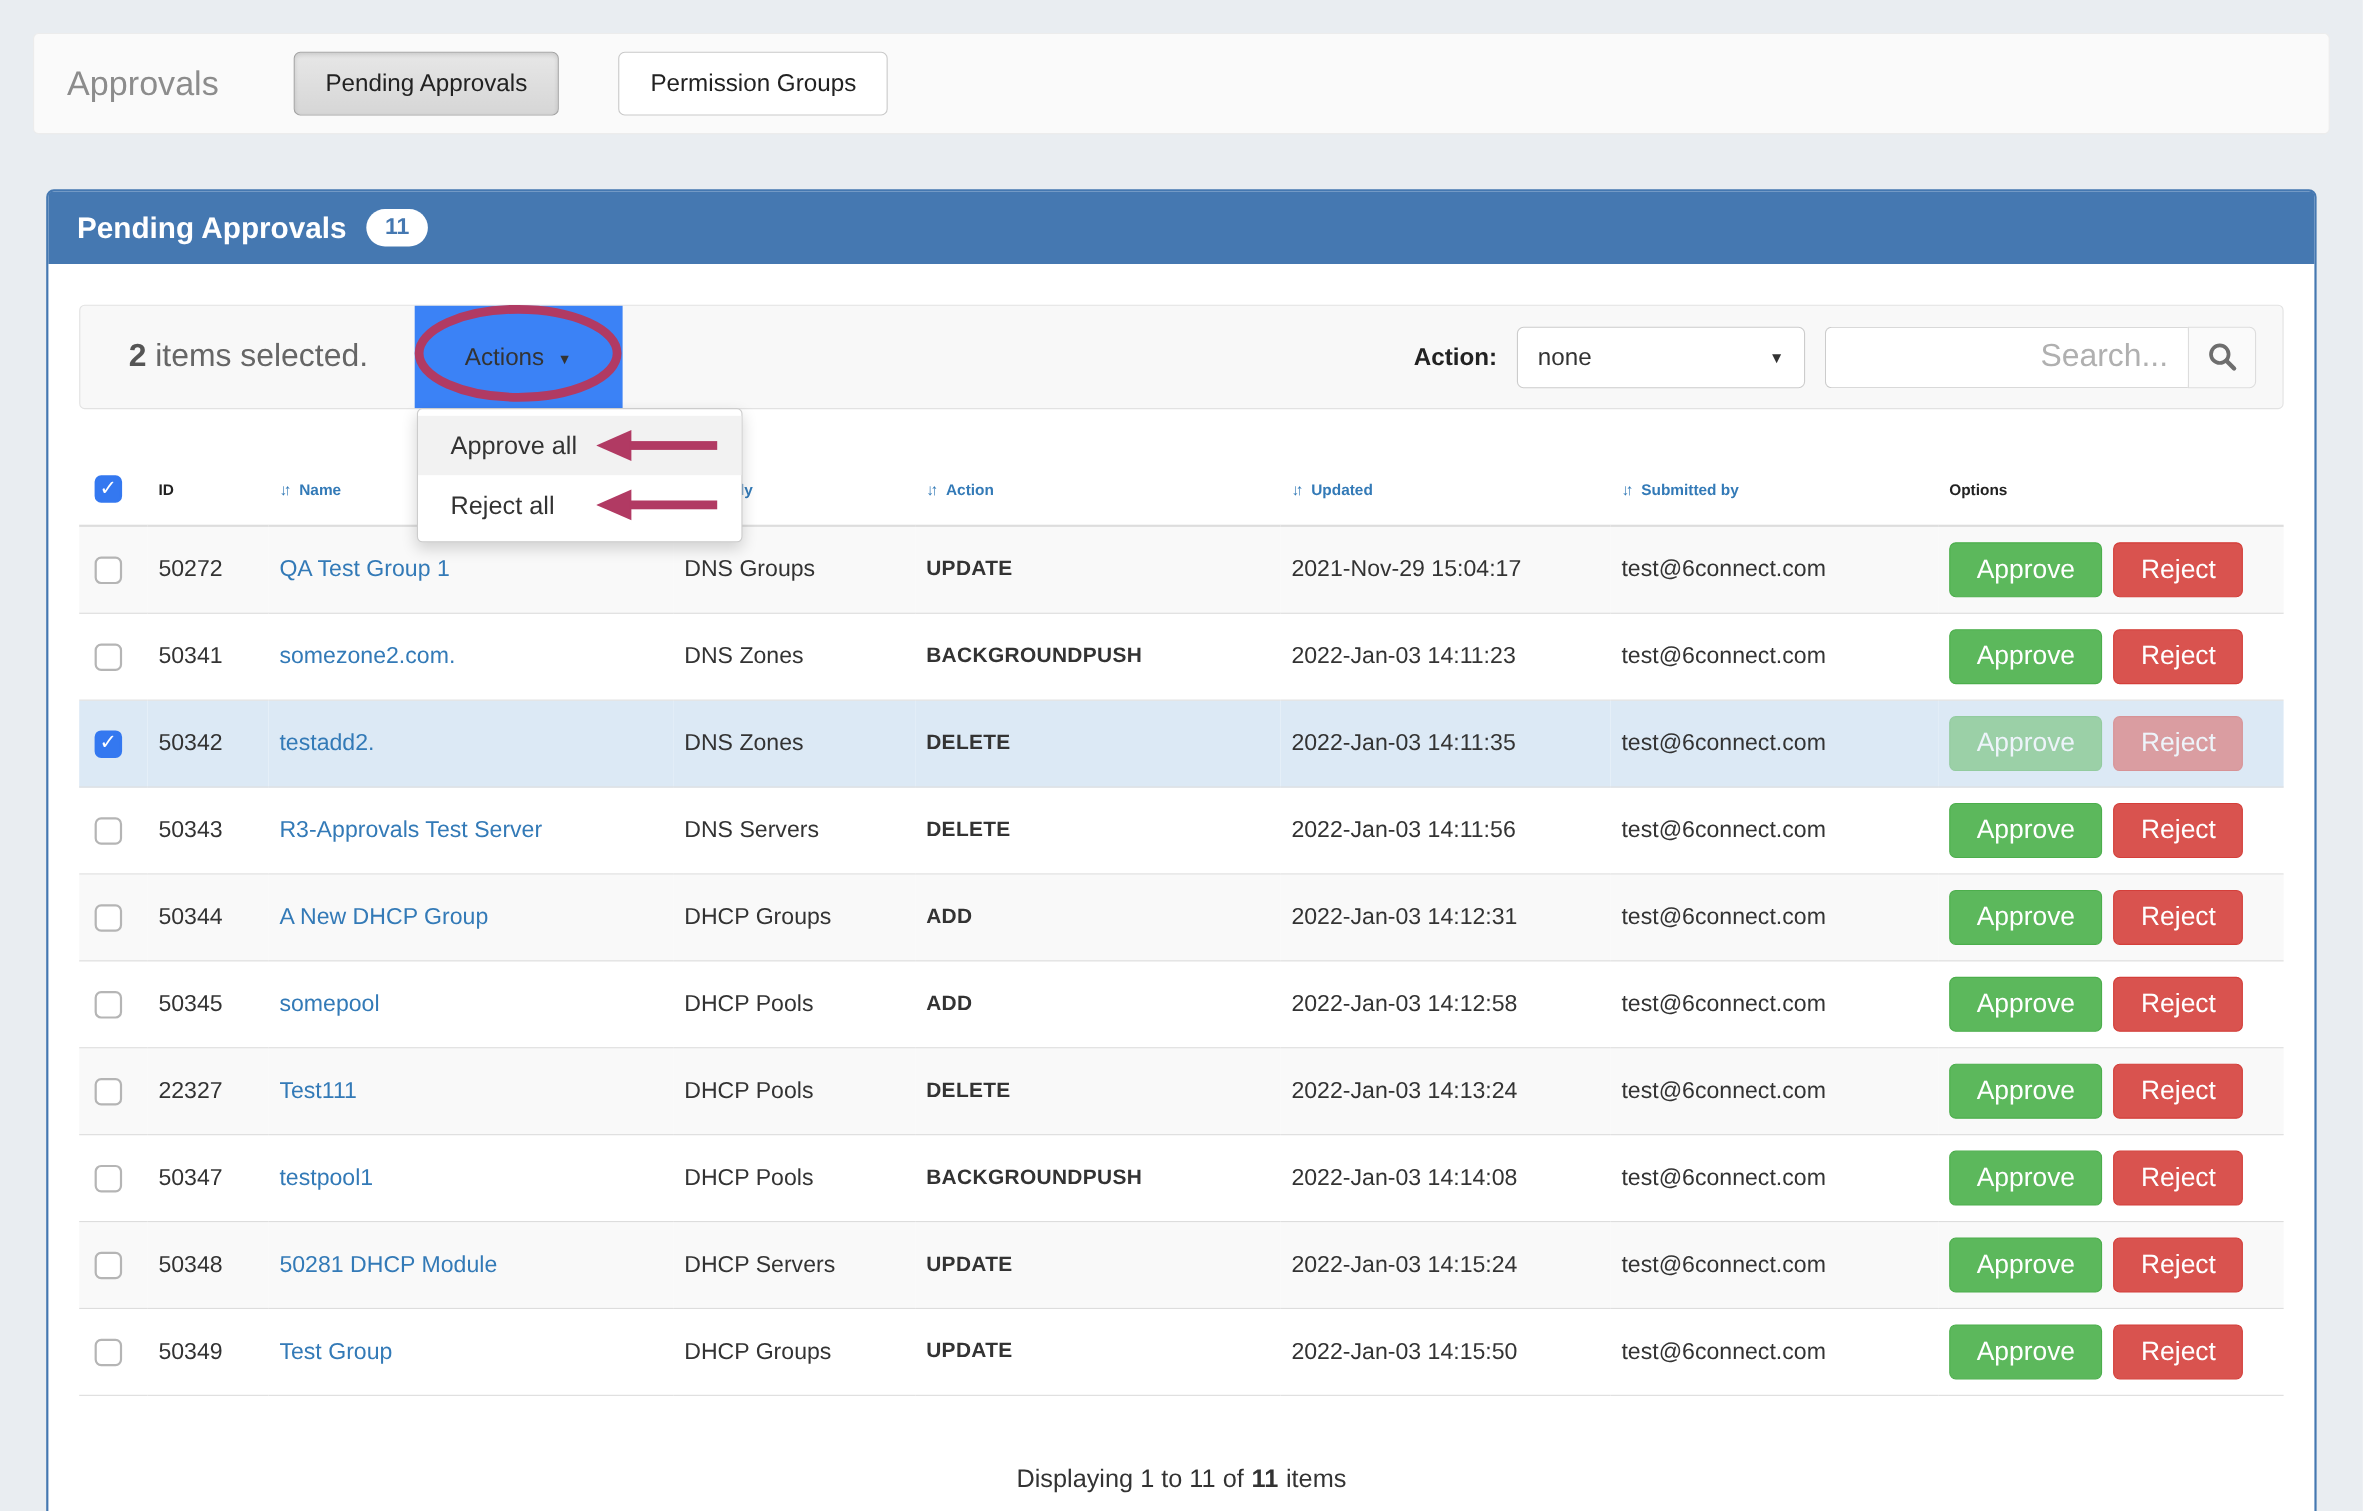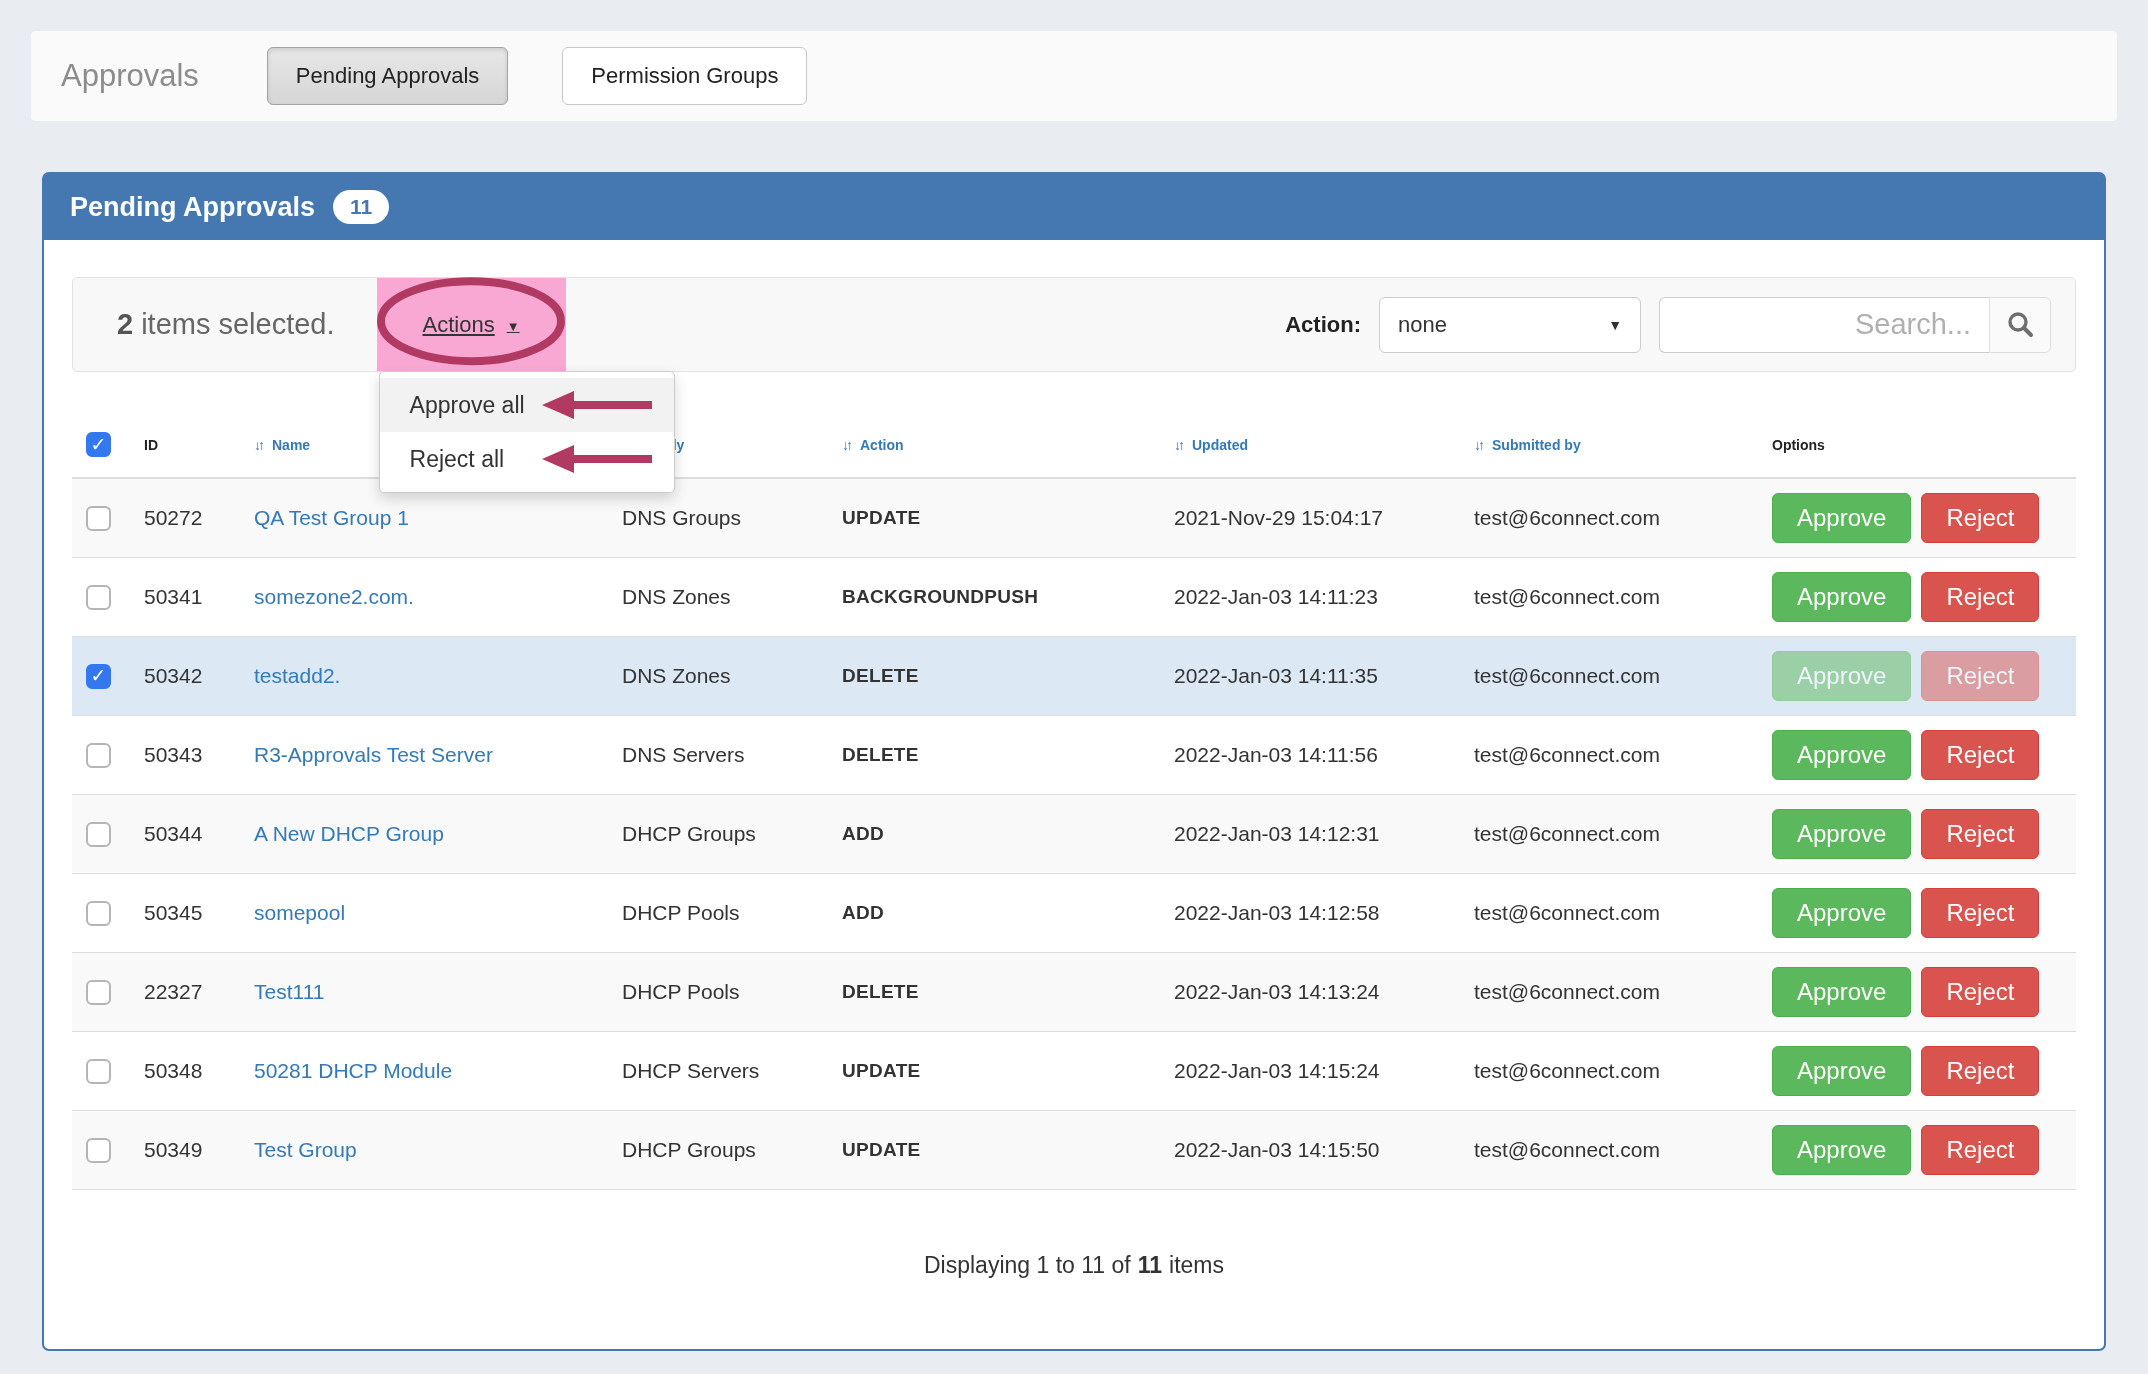--- a/index.html
+++ b/index.html
@@ -92,29 +92,28 @@
     display:flex;
     align-items:center;
   }
   .selected-info { margin-left:44px; font-size:29px; color:#666; }
   .selected-info b { color:#555; margin-right:8px; }
 
   .actions-cell {
     align-self:stretch;
     margin-left:42px;
     padding:0 46px;
-    background:#f9a8d4;
+    background:#3b82f6;
     display:flex;
     align-items:center;
     gap:12px;
     font-size:22px;
     color:#333;
     cursor:pointer;
     position:relative;
-    text-decoration:underline;
   }
   .actions-caret { font-size:13px; color:#333; padding-top:4px; }
 
   
   .annotation-ellipse {
     position:absolute;
     left:50%; top:50%;
     transform:translate(-50%,-54%);
     pointer-events:none;
     z-index:40;
@@ -417,20 +416,30 @@
           <td>22327</td>
           <td><a class="name-link">Test111</a></td>
           <td>DHCP Pools</td>
           <td class="cell-action">DELETE</td>
           <td>2022-Jan-03 14:13:24</td>
           <td>test@6connect.com</td>
           <td><button class="btn approve">Approve</button><button class="btn reject">Reject</button></td>
         </tr>
         <tr>
           <td class="col-check"><span class="checkbox"></span></td>
+          <td>50347</td>
+          <td><a class="name-link">testpool1</a></td>
+          <td>DHCP Pools</td>
+          <td class="cell-action">BACKGROUNDPUSH</td>
+          <td>2022-Jan-03 14:14:08</td>
+          <td>test@6connect.com</td>
+          <td><button class="btn approve">Approve</button><button class="btn reject">Reject</button></td>
+        </tr>
+        <tr>
+          <td class="col-check"><span class="checkbox"></span></td>
           <td>50348</td>
           <td><a class="name-link">50281 DHCP Module</a></td>
           <td>DHCP Servers</td>
           <td class="cell-action">UPDATE</td>
           <td>2022-Jan-03 14:15:24</td>
           <td>test@6connect.com</td>
           <td><button class="btn approve">Approve</button><button class="btn reject">Reject</button></td>
         </tr>
         <tr>
           <td class="col-check"><span class="checkbox"></span></td>

